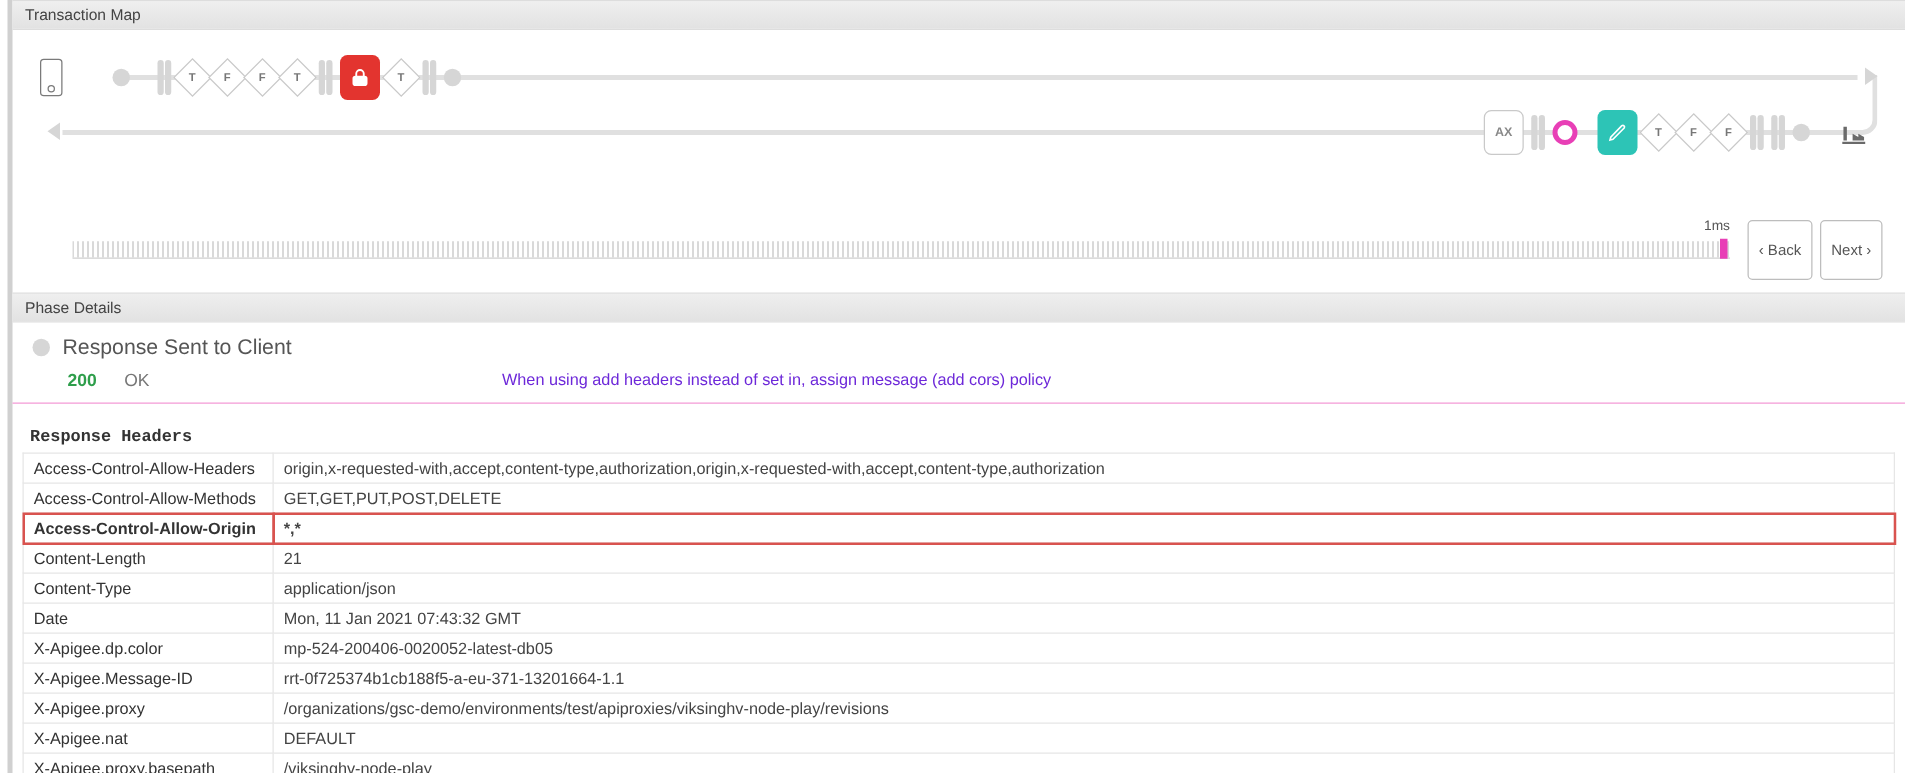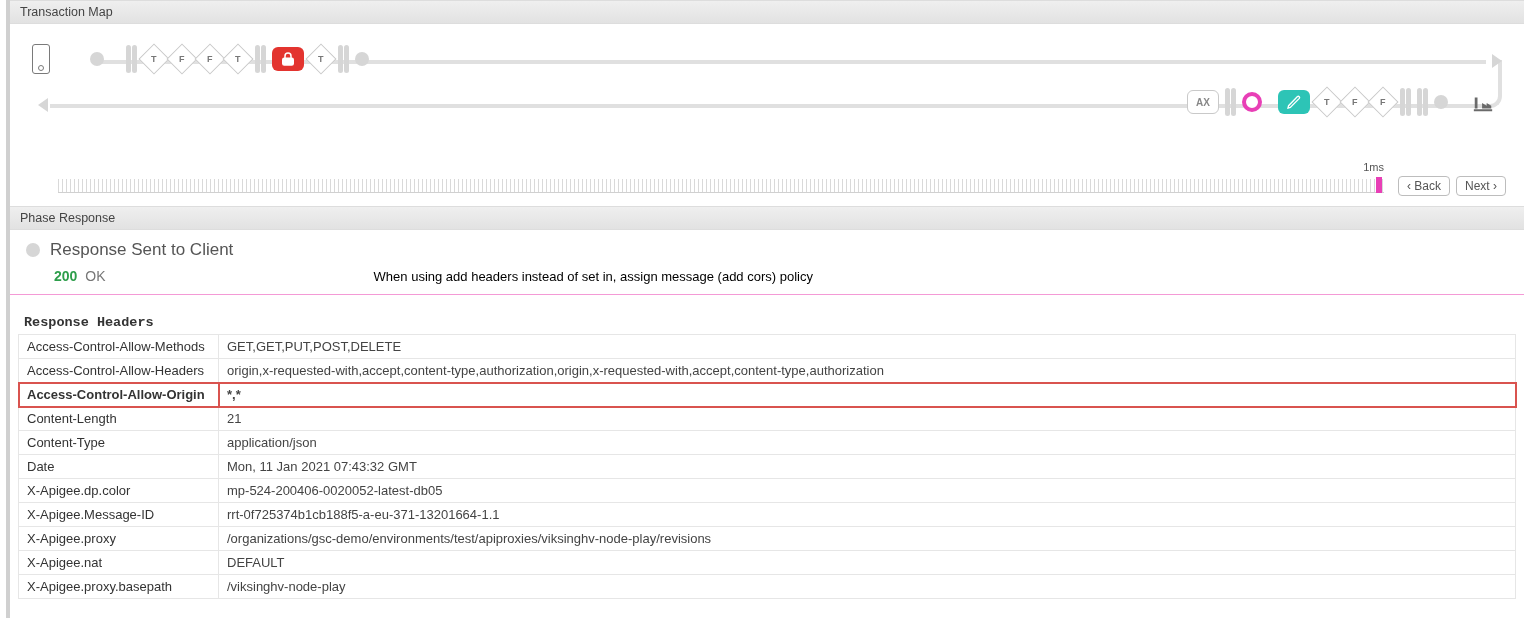--- a/index.html
+++ b/index.html
@@ -10,46 +10,46 @@
   .flow-line { position:absolute; left:78px; right:30px; top:26px; height:4px; background:#e0e0e0; }
   .flow-items { position:absolute; top:10px; display:flex; align-items:center; gap:6px; }
   .flow-items.left { left:14px; }
   .node { display:inline-flex; align-items:center; justify-content:center; }
   .node-circle-grey { width:14px; height:14px; border-radius:50%; background:#d6d6d6; }
   .node-circle-pink-ring { width:20px; height:20px; border:4px solid #e83fb6; border-radius:50%; background:#fff; }
   .node-pillar { display:inline-flex; gap:1px; }
   .pillar-bar { width:5px; height:28px; background:#d6d6d6; border-radius:3px; }
   .node-diamond { width:22px; height:22px; transform:rotate(45deg); border:1.5px solid #c9c9c9; background:#fff; display:flex; align-items:center; justify-content:center;}
   .node-diamond span { transform:rotate(-45deg); font-size:9px; color:#777; font-weight:600;}
-  .node-box { width:32px; height:24px; border-radius:6px; display:flex; align-items:center; justify-content:center; }
+  .node-box { width:32px; height:36px; border-radius:6px; display:flex; align-items:center; justify-content:center; }
   .node-box.red { background:#e3342f; color:#fff; }
   .node-box.teal { background:#2dc4b6; color:#fff; }
   .node-box.grey-outline { background:#fff; border:1.5px solid #c9c9c9; color:#888; font-size:10px; font-weight:600;}
   .icon-phone { width:18px; height:30px; border:1.5px solid #7a7a7a; border-radius:3px; position:relative; }
   .icon-phone::after{content:""; position:absolute; bottom:2px; left:50%; transform:translateX(-50%); width:4px; height:4px; border:1px solid #7a7a7a; border-radius:50%;}
   .arrow-right-end { position:absolute; right:14px; top:20px; width:0;height:0; border-top:7px solid transparent; border-bottom:7px solid transparent; border-left:10px solid #d6d6d6;}
   .arrow-left-end { position:absolute; left:20px; top:64px; width:0;height:0; border-top:7px solid transparent; border-bottom:7px solid transparent; border-right:10px solid #d6d6d6;}
   .return-line { position:absolute; left:32px; right:30px; top:70px; height:4px; background:#e0e0e0;}
   .return-curve-r { position:absolute; right:14px; top:26px; width:18px; height:48px; border-right:4px solid #e0e0e0; border-bottom:4px solid #e0e0e0; border-bottom-right-radius:12px;}
   .tx-map-area { position:relative; height:130px; }
   .row2-items { position:absolute; top:54px; right:22px; display:flex; align-items:center; gap:6px; }
   .time-row { display:flex; align-items:center; padding: 12px 10px 6px 40px; gap:14px;}
   .ruler { flex:1; height:14px; position:relative; background:repeating-linear-gradient(90deg,#d9d9d9 0,#d9d9d9 1px,transparent 1px,transparent 4px); border-bottom:1px solid #d0d0d0;}
   .ruler-mark { position:absolute; right:2px; top:-2px; width:6px; height:16px; background:#e83fb6;}
   .ruler-label { position:absolute; right:0; top:-18px; font-size:11px; color:#555;}
   .nav-btns { display:flex; gap:6px; }
-  .nav-btn { border:1px solid #bdbdbd; background:#fff; border-radius:4px; padding:2px 8px; font-size:12px; color:#555; cursor:pointer;}
+  .nav-btn { border:1px solid #bdbdbd; background:#fff; border-radius:4px; padding:16px 8px; font-size:12px; color:#555; cursor:pointer;}
   .phase-body { padding: 10px 5px 0 16px;}
   .phase-title-row { display:flex; align-items:center; gap:10px;}
   .phase-dot { width:14px; height:14px; border-radius:50%; background:#d6d6d6;}
   .phase-title { font-size:17px; color:#555; font-weight:400;}
-  .status-row { padding: 8px 0 10px 28px; display:flex; align-items:center; gap:8px;}
+  .status-row { padding: 8px 0 10px 28px; display:flex; align-items:flex-start; gap:22px;}
   .status-code { color:#2e9e4b; font-weight:700; font-size:14px;}
   .status-text { color:#777; font-size:14px;}
-  .annotation { color:#000000; font-size:13px; margin-left:260px;}
+  .annotation { color:#6d28d9; font-size:13px; margin-left:260px;}
   .divider-pink { height:1px; background:#f49ad6; margin: 0 0 6px 0;}
   .headers-block { padding: 10px 8px;}
   .headers-title { font-weight:700; font-size:13.5px; padding: 4px 6px; font-family: Liberation Mono, monospace;}
   table.headers { width:100%; border-collapse:collapse; font-size:13px;}
   table.headers td { border:1px solid #e6e6e6; padding:4px 8px; color:#444;}
   table.headers td.k { width:200px; color:#333;}
   tr.highlight td { outline:2px solid #d9534f; outline-offset:-1px;font-weight:bold;}
   .lock-svg{width:18px;height:18px;}
   .pencil-svg{width:16px;height:16px;}
   .factory-svg{width:22px;height:20px;}
@@ -159,46 +159,46 @@
         <span class="ruler-label">1ms</span>
         <span class="ruler-mark"></span>
       </div>
       <div class="nav-btns">
         <button class="nav-btn">‹ Back</button>
         <button class="nav-btn">Next ›</button>
       </div>
     </div>
   </div>
 
-  <div class="section-header">Phase Response</div>
+  <div class="section-header">Phase Details</div>
 
   <div class="phase-body">
     <div class="phase-title-row">
       <span class="phase-dot"></span>
       <span class="phase-title">Response Sent to Client</span>
     </div>
     <div class="status-row">
       <span class="status-code">200</span>
       <span class="status-text">OK</span>
       <span class="annotation">When using add headers instead of set in, assign message (add cors) policy</span>
     </div>
   </div>
   <div class="divider-pink"></div>
 
   <div class="headers-block">
     <div class="headers-title">Response Headers</div>
     <table class="headers">
       <tbody id="headers-body">
           <tr>
+            <td class="k">Access-Control-Allow-Headers</td>
+            <td>origin,x-requested-with,accept,content-type,authorization,origin,x-requested-with,accept,content-type,authorization</td>
+          </tr>
+          <tr>
             <td class="k">Access-Control-Allow-Methods</td>
             <td>GET,GET,PUT,POST,DELETE</td>
-          </tr>
-          <tr>
-            <td class="k">Access-Control-Allow-Headers</td>
-            <td>origin,x-requested-with,accept,content-type,authorization,origin,x-requested-with,accept,content-type,authorization</td>
           </tr>
           <tr class="highlight">
             <td class="k">Access-Control-Allow-Origin</td>
             <td>*,*</td>
           </tr>
           <tr>
             <td class="k">Content-Length</td>
             <td>21</td>
           </tr>
           <tr>

